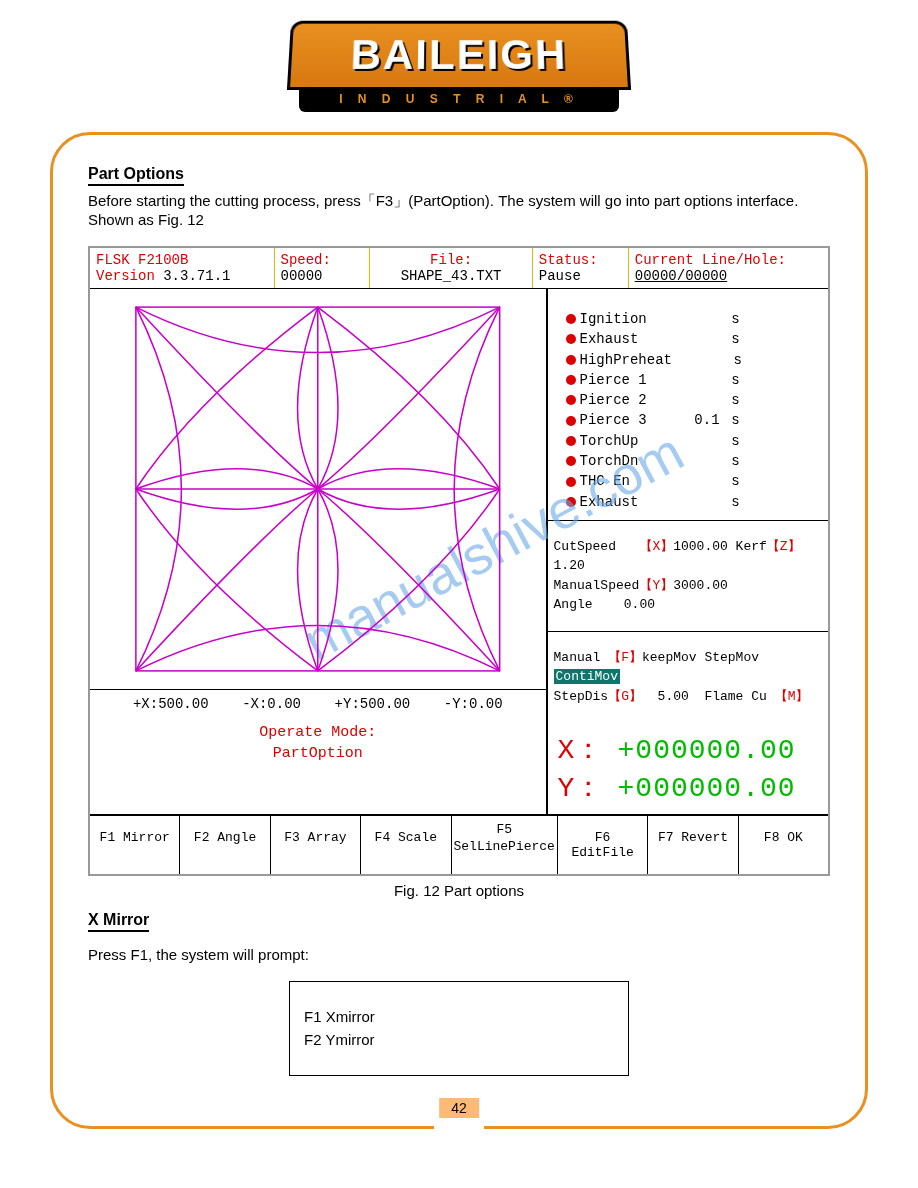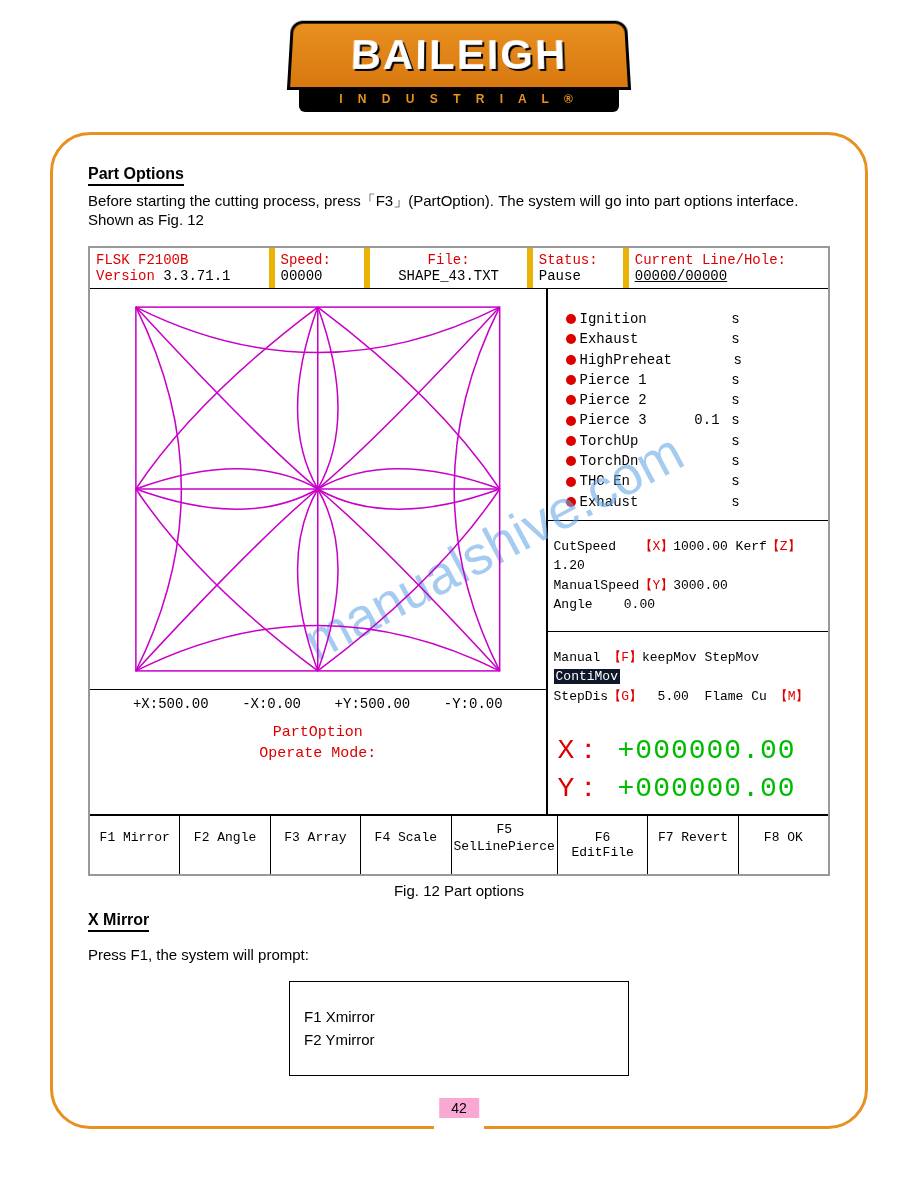--- a/index.html
+++ b/index.html
@@ -11,21 +11,21 @@
   .logo-top{width:340px;height:70px;background:linear-gradient(#e89020,#d87810);border:3px solid #000;border-radius:12px 12px 0 0;display:flex;align-items:center;justify-content:center;transform:perspective(400px) rotateX(8deg);margin-bottom:-4px}
   .logo-name{font-size:42px;font-weight:900;color:#fff;letter-spacing:2px;font-family:Arial Black,sans-serif;text-shadow:2px 2px 0 #000}
   .logo-bot{width:320px;height:26px;background:#000000;border-radius:0 0 6px 6px;margin:0 auto;display:flex;align-items:center;justify-content:center;color:#e89020;font-size:12px;letter-spacing:6px;font-weight:bold}
   
   .frame{margin:10px 50px 0;border:3px solid #e89020;border-radius:40px;padding:30px 35px 50px;position:relative;min-height:960px}
   .sec-u{display:inline-block;font-weight:bold;border-bottom:2px solid #000;padding-bottom:1px;margin-bottom:6px}
   .sec-txt{font-size:15px;margin-bottom:18px}
   
   .screen{border:2px solid #999;background:#fff;width:100%;font-family:'Courier New',monospace;font-size:14px}
   .scr-head{display:flex;border-bottom:1px solid #000}
-  .scr-h-cell{padding:4px 6px;border-right:6px solid #eab308}
+  .scr-h-cell{padding:4px 6px;border-right:1px solid #eab308}
   .scr-h-cell:last-child{border-right:none}
   .red{color:#d00}
   
   .scr-body{display:flex}
   .left-col{flex:0 0 62%;border-right:2px solid #000}
   .right-col{flex:1}
   
   .canvas{height:400px;position:relative;padding:8px}
   .canvas svg{width:100%;height:100%}
   
@@ -34,38 +34,38 @@
   
   .status-list{padding:20px 18px 8px;line-height:1.45;font-size:14px}
   .st-row{display:flex;align-items:center}
   .dot{width:10px;height:10px;background:#d00;border-radius:50%;display:inline-block;margin-right:4px;flex-shrink:0}
   .st-lab{flex:0 0 90px}
   .st-val{flex:0 0 50px;text-align:right}
   .st-u{width:20px;text-align:right}
   
   .params{border-top:1px solid #000;padding:16px 6px;font-size:13px;line-height:1.5}
   .redb{color:#d00}
-  .badge{background:#0f172a;color:#fff;padding:0 2px}
+  .badge{background:#0f766e;color:#fff;padding:0 2px}
   
   .dro{padding:8px 10px;font-size:28px;font-family:'Courier New',monospace}
   .dro-row{display:flex;align-items:baseline}
   .dro-ax{color:#d00;width:60px}
   .dro-val{color:#0b0;font-weight:normal;letter-spacing:1px}
   
   .fkeys{display:flex;border-top:2px solid #000}
   .fkey{flex:1;border-right:1px solid #000;text-align:center;padding:14px 2px;font-size:13px}
   .fkey:last-child{border-right:none}
   .fkey-s{padding:6px 2px;line-height:1.3}
   
   .watermark{position:absolute;top:380px;left:230px;font-size:54px;color:#6aa9e8;opacity:0.6;transform:rotate(-28deg);pointer-events:none;font-family:Arial}
   
   .mirror-h{margin-top:12px;margin-bottom:8px}
   .mirror-box{border:1px solid #000;width:340px;margin:12px auto 0;padding:24px 14px;font-size:15px;line-height:1.5}
   
-  .page-num{position:absolute;bottom:8px;left:50%;transform:translateX(-50%);background:#f9a8d4;padding:2px 12px;font-size:14px}
+  .page-num{position:absolute;bottom:8px;left:50%;transform:translateX(-50%);background:#fdba74;padding:2px 12px;font-size:14px}
   .frame-gap-l{position:absolute;bottom:-3px;left:50%;transform:translateX(-50%);width:50px;height:6px;background:#fff}
 </style>
 </head>
 <body>
 
 <div class="page">
   <div class="logo-wrap">
     <div class="logo">
       <div class="logo-top">
           <span class="logo-name">BAILEIGH</span>
@@ -129,22 +129,22 @@
               </g>
             </svg>
           </div>
           <div class="coords">
             <span>+X:500.00</span>&nbsp;&nbsp;&nbsp;
             <span>-X:0.00</span>&nbsp;&nbsp;&nbsp;
             <span>+Y:500.00</span>&nbsp;&nbsp;&nbsp;
             <span>-Y:0.00</span>
           </div>
           <div class="opmode">
+            <div>Operate Mode:</div>
             <div>PartOption</div>
-            <div>Operate Mode:</div>
           </div>
         </div>
 
         <div class="right-col">
           <div class="status-list" id="status-list">
               <div class="st-row">
                 <span class="dot"></span>
                 <span class="st-lab">Ignition</span>
                 <span class="st-val"></span>
                 <span class="st-u">s</span>

